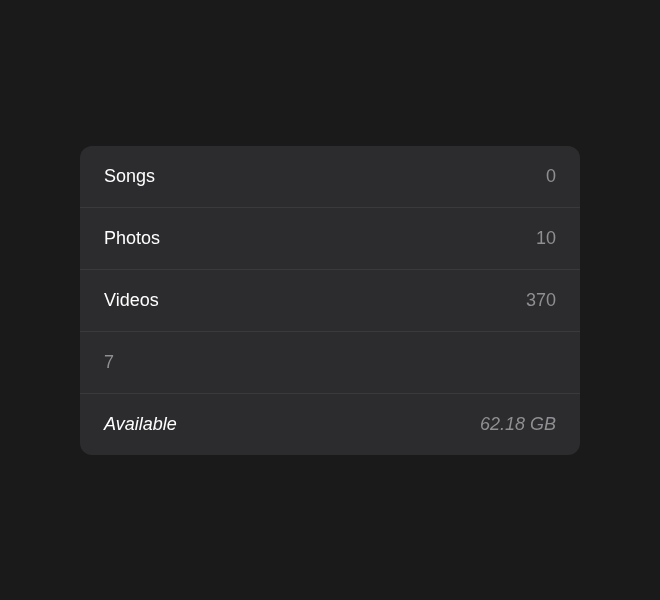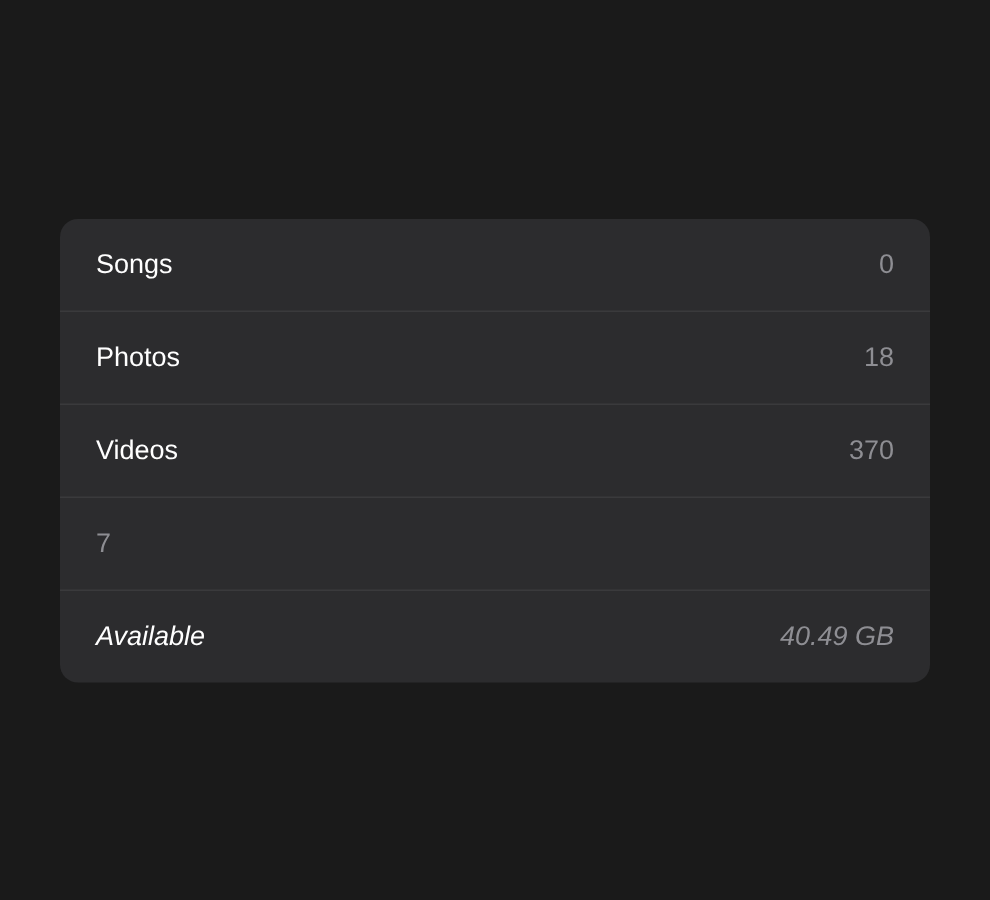--- a/index.html
+++ b/index.html
@@ -14,21 +14,21 @@
       background-color: #1a1a1a;
       display: flex;
       align-items: center;
       justify-content: center;
       font-family: -apple-system, BlinkMacSystemFont, 'SF Pro Text', 'Helvetica Neue', sans-serif;
     }
 
     .card {
       background-color: #2c2c2e;
       border-radius: 12px;
-      width: 580px;
+      width: 500px;
       overflow: hidden;
     }
 
     .row {
       display: flex;
       align-items: center;
       justify-content: space-between;
       padding: 20px 24px;
       border-bottom: 1px solid #3a3a3c;
     }
@@ -53,26 +53,26 @@
 </head>
 <body>
 
 <div class="card" id="card-container">
 <div class="row">
       <span class="row-label">Songs</span>
       <span class="row-value">0</span>
     </div>
     <div class="row">
       <span class="row-label">Photos</span>
-      <span class="row-value">18</span>
+      <span class="row-value">10</span>
     </div>
     <div class="row">
       <span class="row-label">Videos</span>
       <span class="row-value">370</span>
     </div>
     <div class="row">
       <span class="row-value">7</span>
     </div>
     <div class="row">
       <span class="row-label">Available</span>
-      <span class="row-value">40.49 GB</span>
+      <span class="row-value">62.18 GB</span>
     </div>
   </div>
 
 </body></html>

